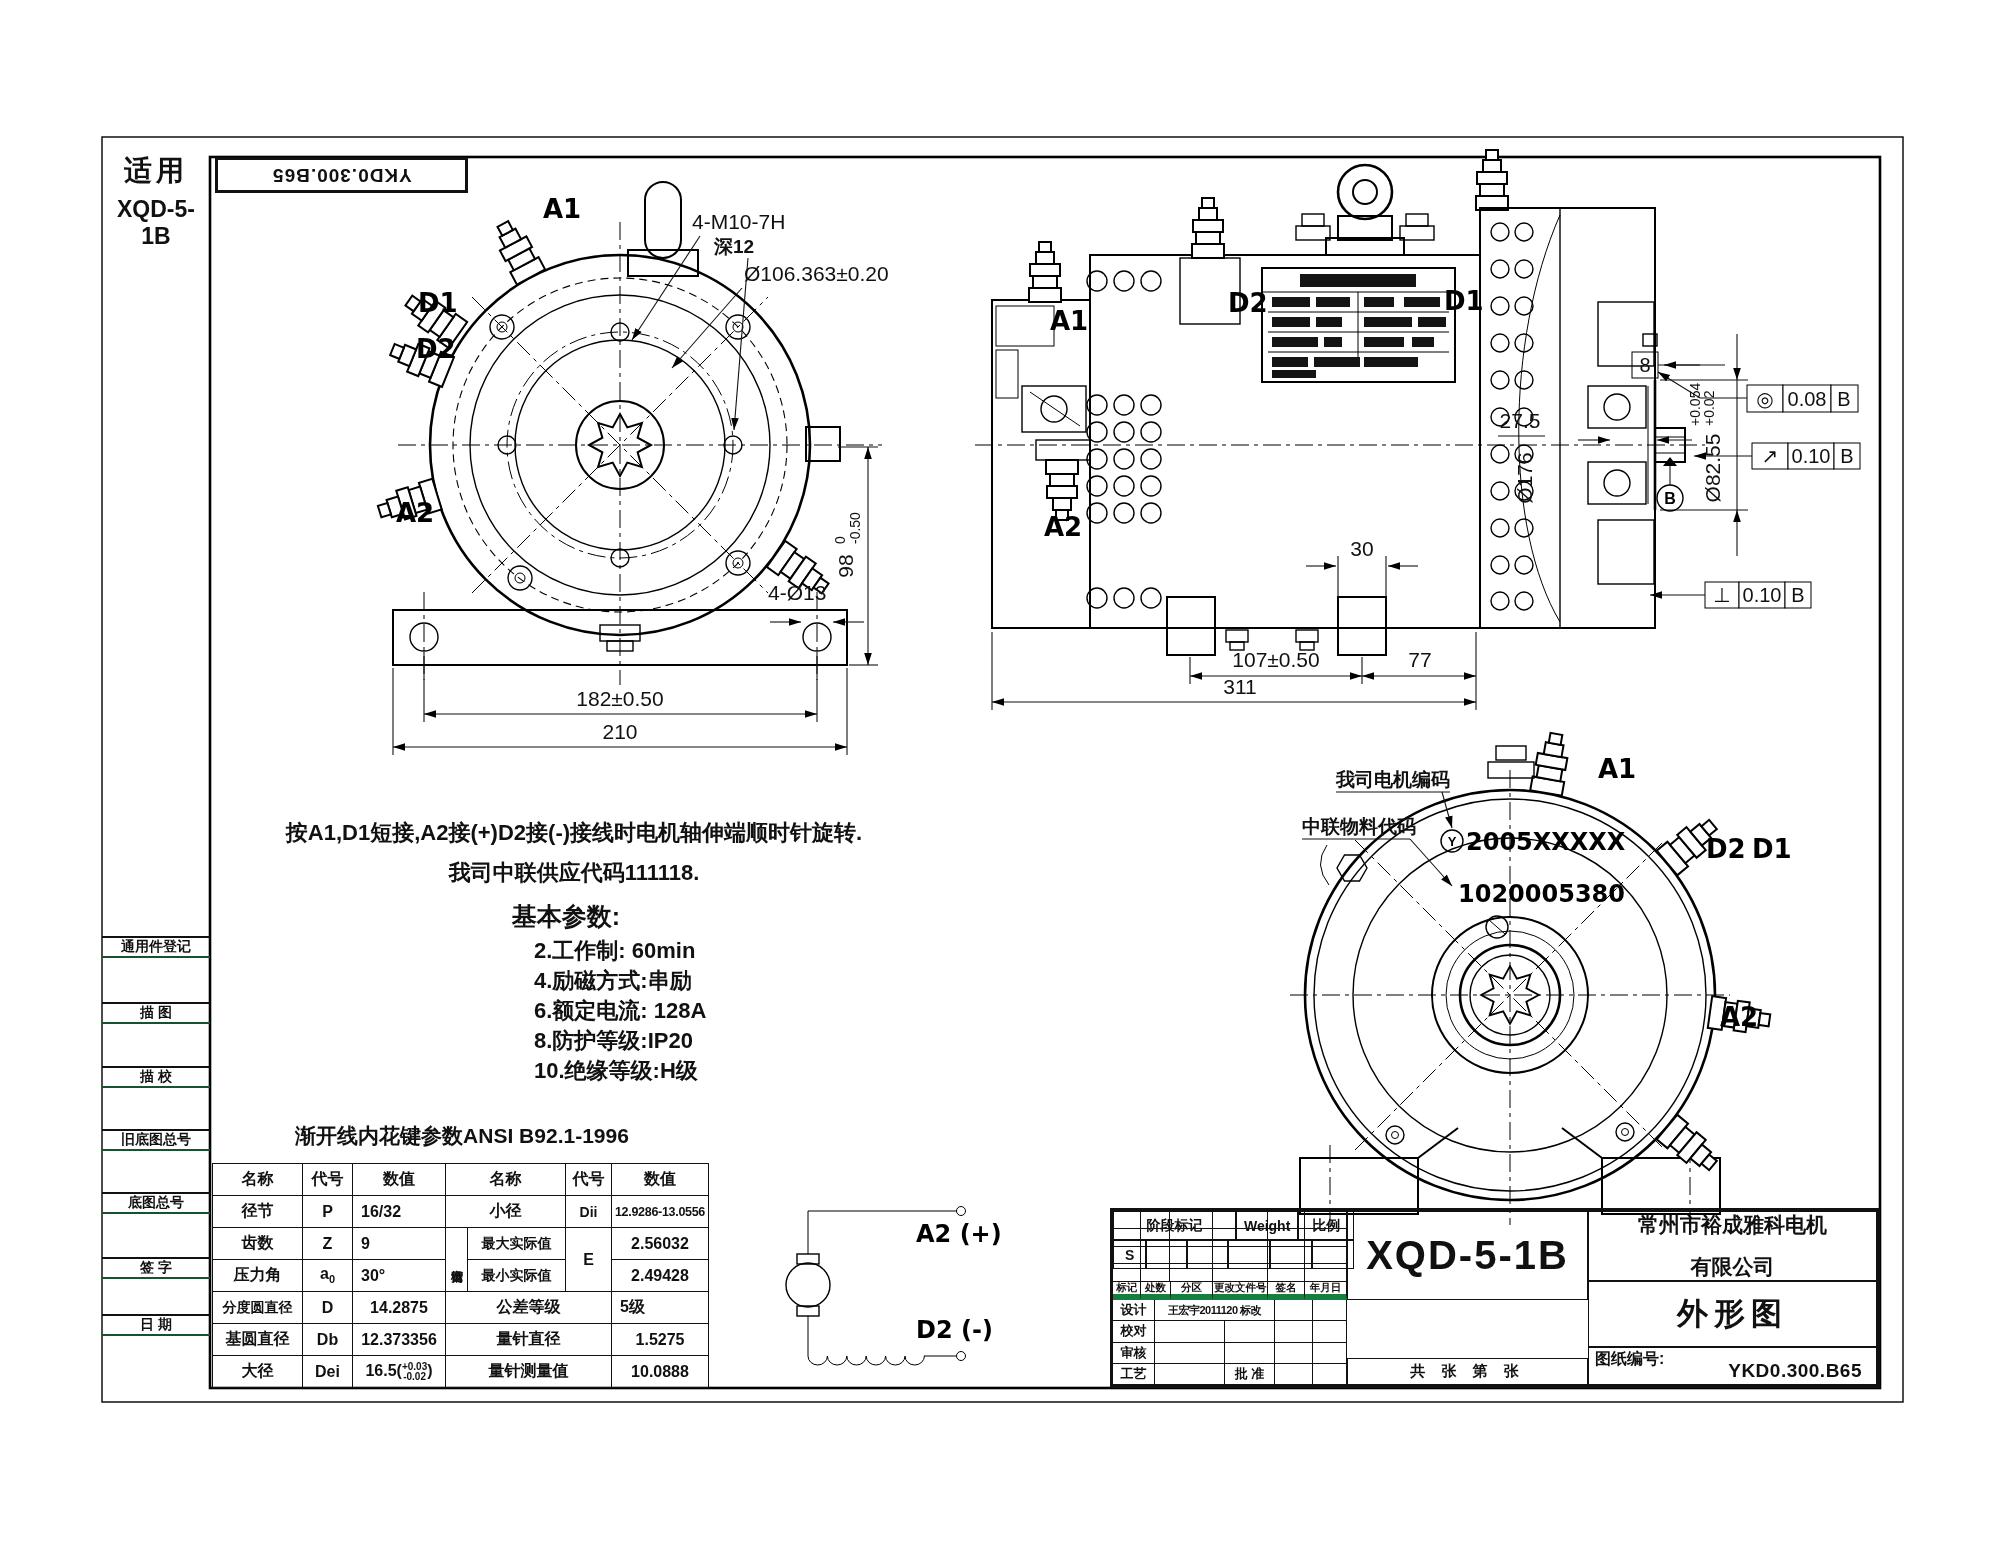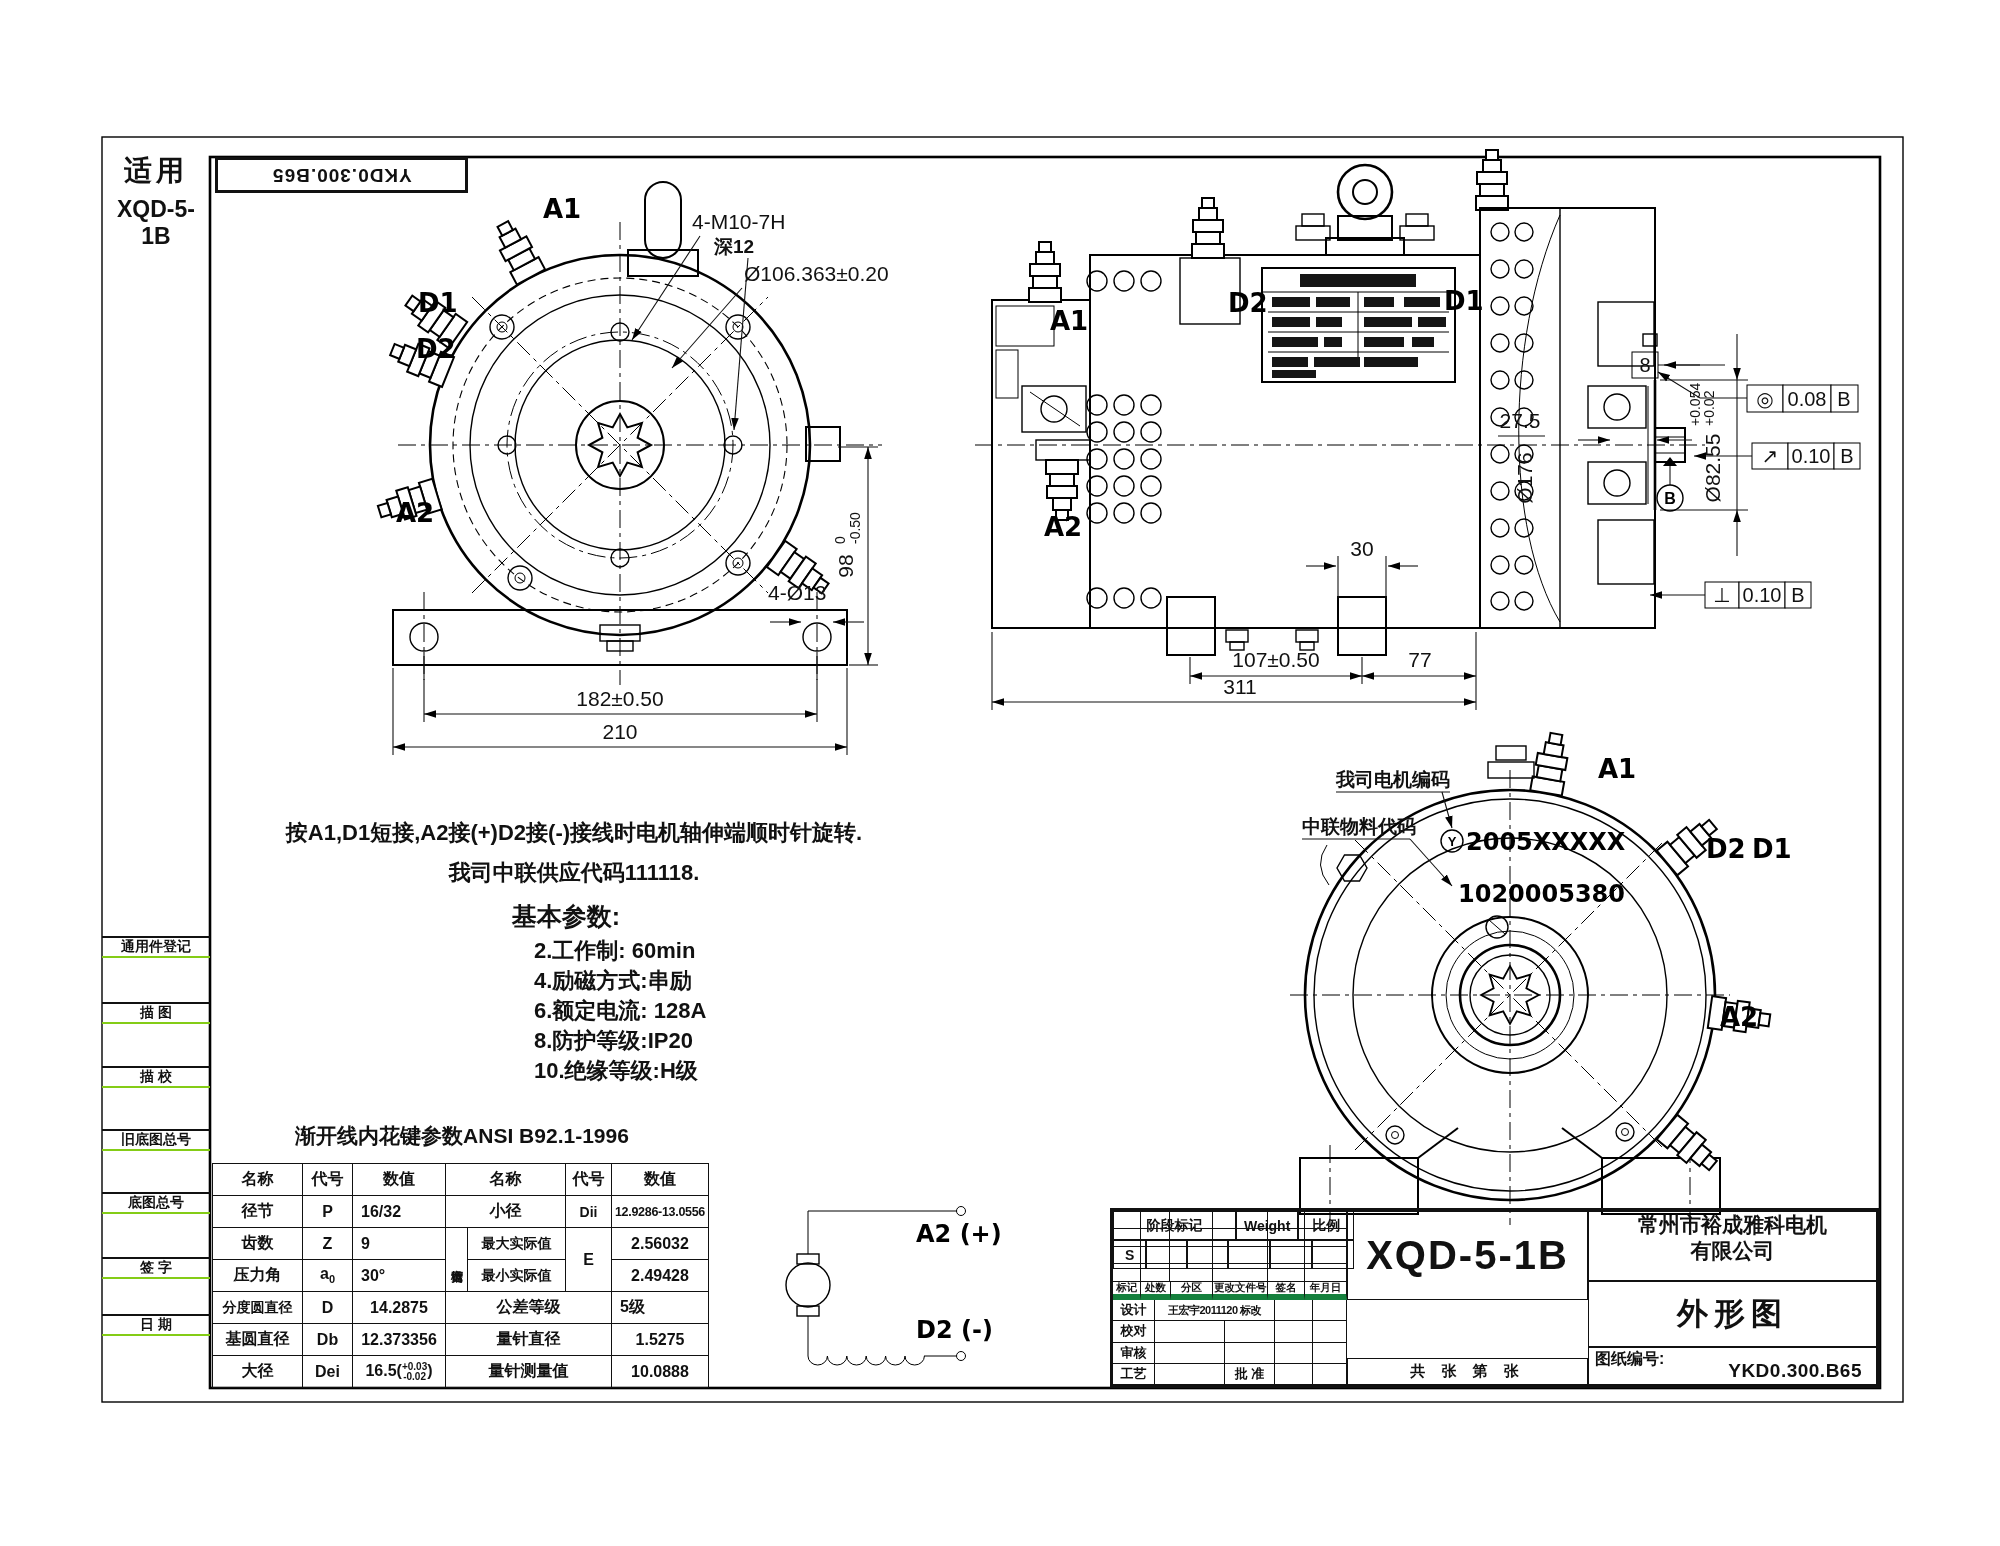--- a/index.html
+++ b/index.html
@@ -18,21 +18,21 @@
   text.d{font:21px "Liberation Sans",sans-serif;fill:#111}
   text.ds{font:14px "Liberation Sans",sans-serif;fill:#111}
   text.dz{font:700 19px "Liberation Sans",sans-serif;fill:#111}
   text.t{font:700 26px "DejaVu Sans",sans-serif;fill:#000}
   text.g{font:20px "Liberation Sans",sans-serif;fill:#111}
   
   .abs{position:absolute;box-sizing:border-box}
   .sbtop{left:104px;top:152px;width:104px;text-align:center;font-weight:600}
   .sbtop .l1{font-size:28px;letter-spacing:4px}
   .sbtop .l2{font-size:23px;margin-top:6px}
-  .sbcell{left:102px;width:108px;height:22px;border-top:2px solid #111;border-bottom:2px solid #84cc16;
+  .sbcell{left:102px;width:108px;height:22px;border-top:2px solid #111;border-bottom:2px solid #14532d;
           display:flex;align-items:center;justify-content:center;font-size:14px;font-weight:700;white-space:nowrap}
   .tcode{left:215px;top:157px;width:253px;height:36px;border:3px solid #111;
          display:flex;align-items:center;justify-content:center}
   .tcode span{transform:rotate(180deg);font-weight:700;font-size:19px;letter-spacing:1px}
   .note{left:244px;width:660px;text-align:center;font-weight:700;font-size:22px;white-space:nowrap}
   .ptitle1{left:236px;top:900px;width:660px;text-align:center;font-weight:700;font-size:25px}
   .pcol{width:260px;font-weight:700;font-size:22px;line-height:30px;white-space:nowrap}
   .spl-title{left:212px;top:1122px;width:500px;text-align:center;font-weight:700;font-size:21px;white-space:nowrap}
   table.spl{position:absolute;left:212px;top:1163px;border-collapse:collapse;table-layout:fixed}
   table.spl td{border:1.6px solid #111;height:31px;text-align:center;font-weight:700;font-size:16px;
@@ -60,21 +60,21 @@
   .sig i.sp2{grid-column:span 2;font-size:11px;letter-spacing:-.5px}
   .model{left:234px;top:0;width:241px;height:89px;display:flex;align-items:center;justify-content:center;
          font-weight:700;font-size:40px;letter-spacing:2px}
   .stage{left:234px;top:89px;width:241px;height:29px;display:flex}
   .stage span{display:flex;align-items:center;justify-content:center;border:1px solid #111;font-size:14px;font-weight:700}
   .srow{left:234px;top:118px;width:241px;height:29px;display:flex}
   .srow span{display:flex;align-items:center;justify-content:center;border:1px solid #111;font-size:14px;font-weight:700}
   .sheetrow{left:234px;top:147px;width:241px;height:27px;display:flex;align-items:center;justify-content:center;
             font-size:15px;font-weight:700;letter-spacing:6px}
   .company{left:475px;top:0;width:289px;height:70px;display:flex;flex-direction:column;align-items:center;
-           justify-content:flex-start;font-weight:700;font-size:21px;line-height:26px}
+           justify-content:space-between;font-weight:700;font-size:21px;line-height:26px}
   .dtitle{left:475px;top:70px;width:289px;height:66px;display:flex;align-items:center;justify-content:center;
           font-size:31px;font-weight:600;letter-spacing:6px}
   .dno{left:475px;top:136px;width:289px;height:38px}
   .dno .lb{position:absolute;left:6px;top:1px;font-size:16px;font-weight:800}
   .dno .vl{position:absolute;right:14px;bottom:2px;font-size:19px;font-weight:800;letter-spacing:.5px}
 </style>
 </head>
 <body>
 
 <div class="page">

